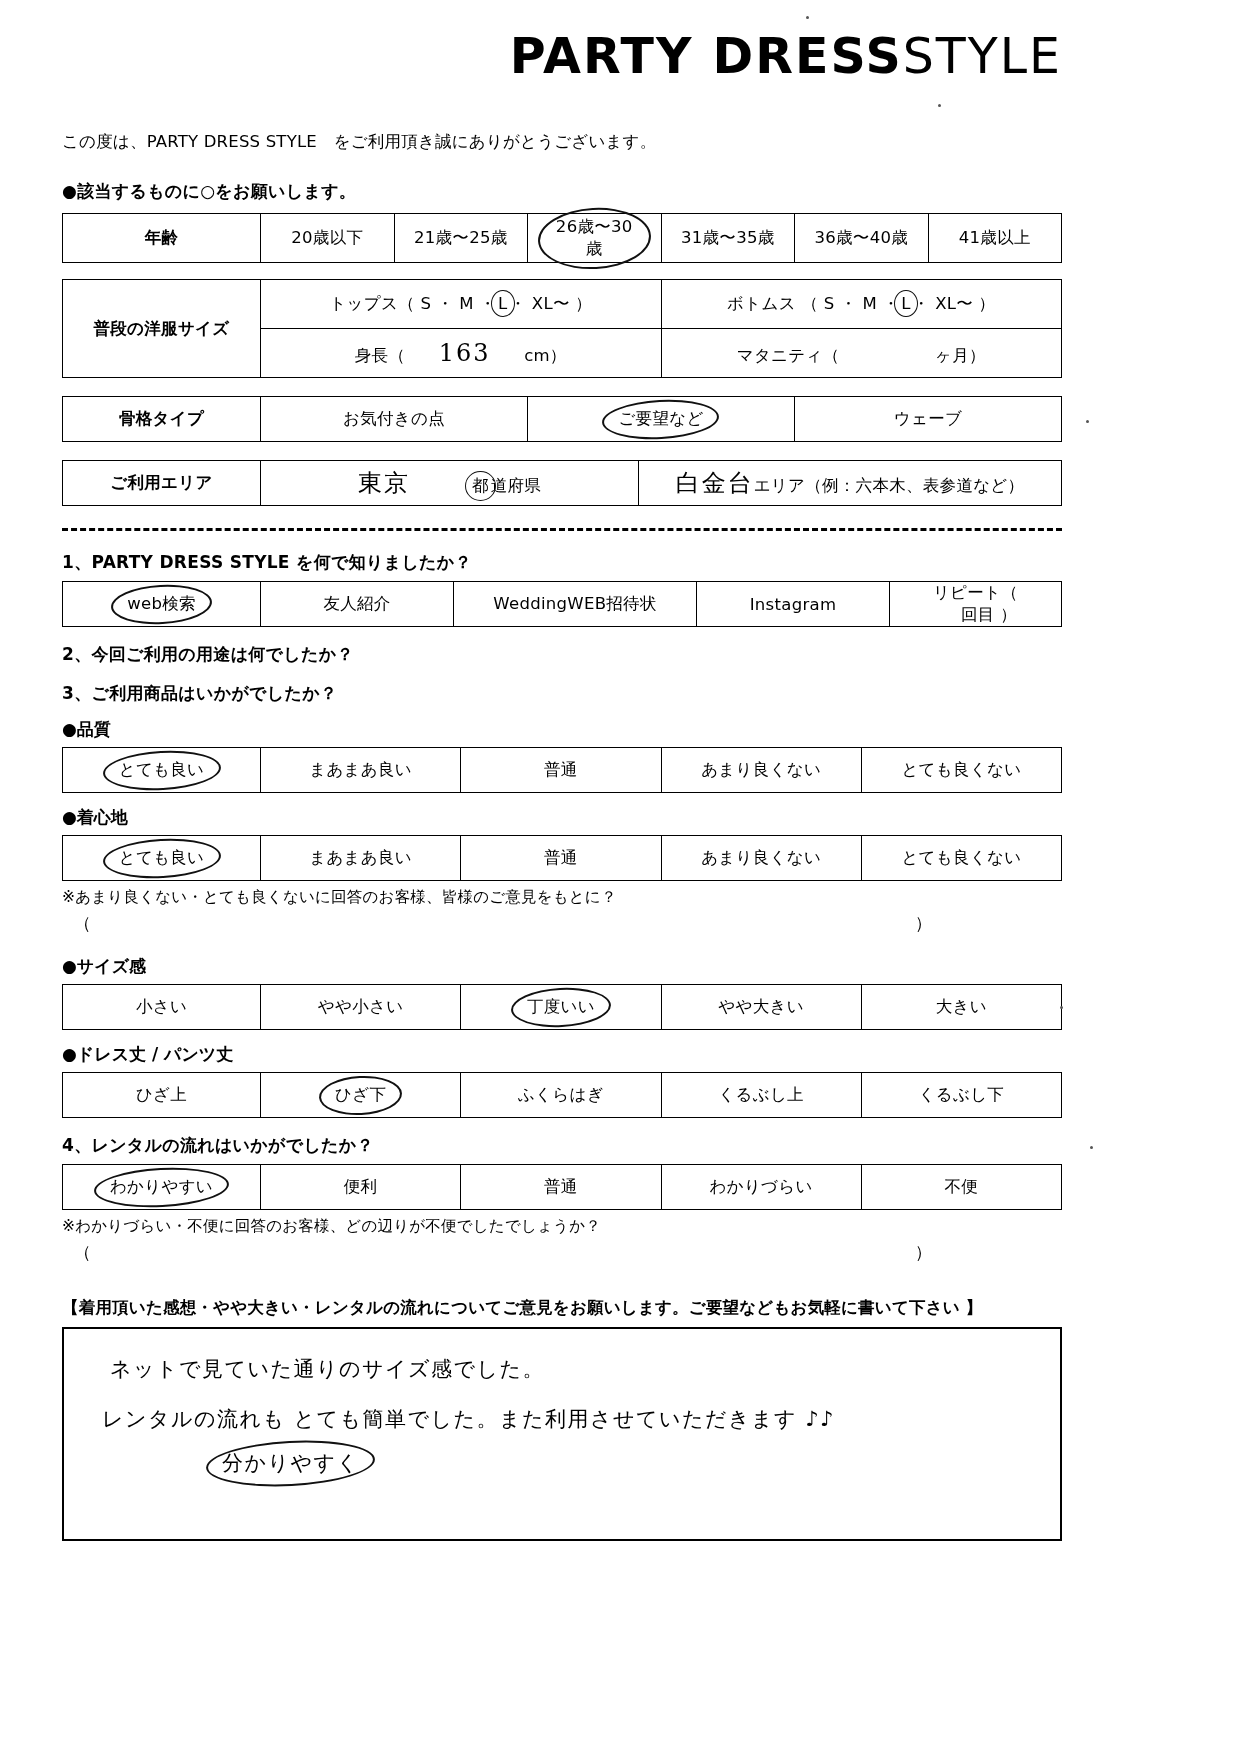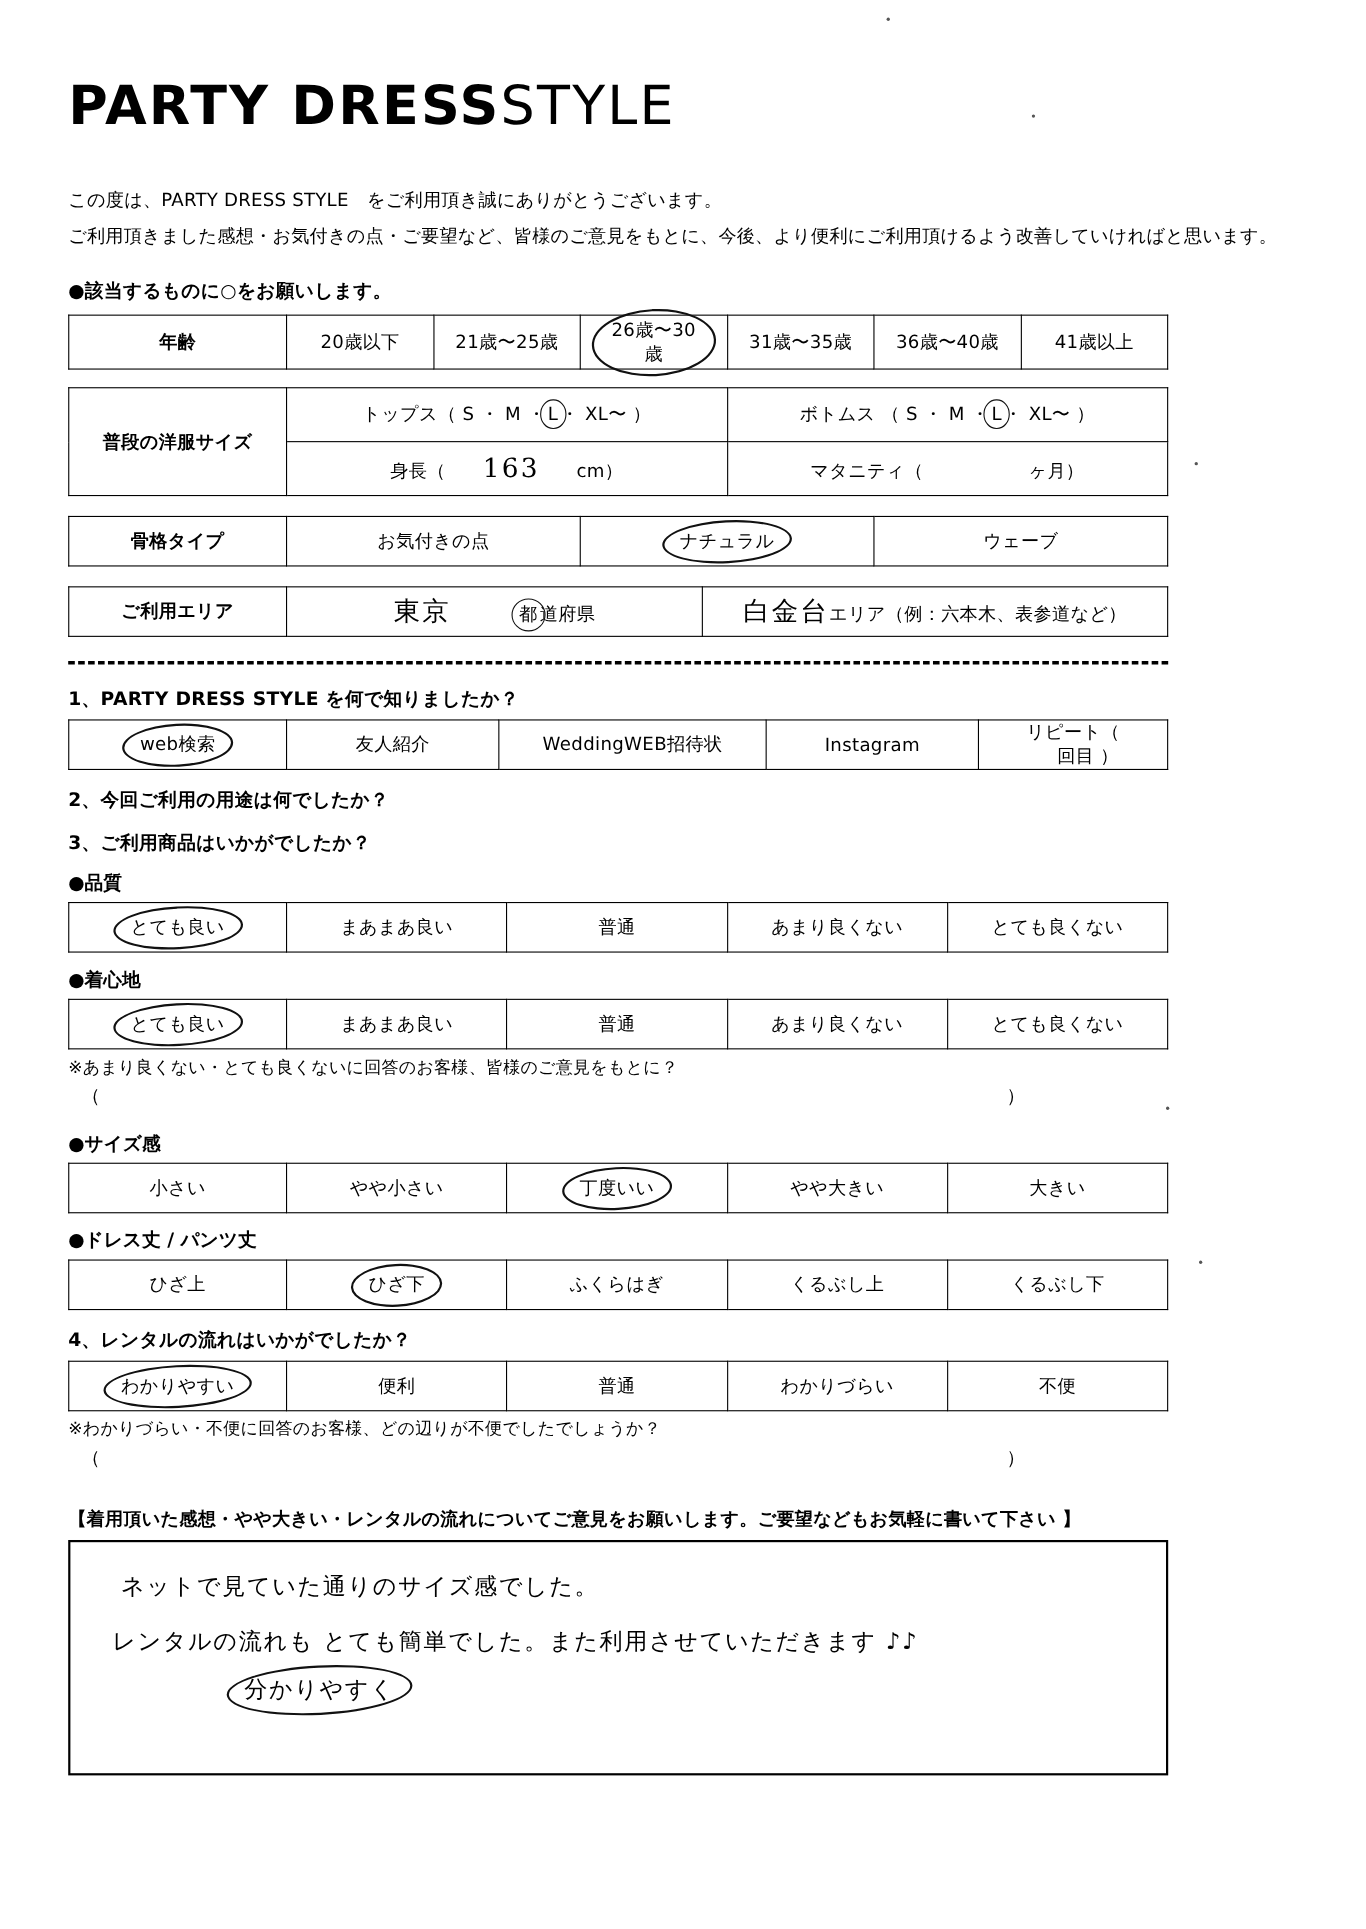--- a/index.html
+++ b/index.html
@@ -21,22 +21,22 @@
   }
   .inner {
     position: absolute;
     left: 62px;
     top: 0;
     width: 1000px;
   }
 
   
   .title-wrap {
-    text-align: left;
-    padding-top: 68px;
+    text-align: right;
+    padding-top: 28px;
     padding-bottom: 10px;
     letter-spacing: 1px;
   }
   .title-bold {
     font-size: 49px;
     font-weight: 700;
     letter-spacing: 2px;
   }
   .title-light {
     font-size: 49px;
@@ -189,21 +189,20 @@
 
 <div class="page">
   <div class="inner">
 
     <div class="title-wrap">
       <span class="title-bold">PARTY DRESS</span><span class="title-light">STYLE</span>
     </div>
 
     <div class="intro">
       <div>この度は、PARTY DRESS STYLE　をご利用頂き誠にありがとうございます。</div>
-      <div>ご利用頂きました感想・お気付きの点・ご要望など、皆様のご意見をもとに、今後、より便利にご利用頂けるよう改善していければと思います。</div>
     </div>
 
     <div class="section-head">●該当するものに○をお願いします。</div>
 
     <table class="grid">
       <tbody>
           <tr>
         <td class="lbl" style="width:165px">年齢</td>
         <td><span>20歳以下</span></td>
         <td><span>21歳〜25歳</span></td>
@@ -239,21 +238,21 @@
         </td>
       </tr>
     </tbody>
       </table>
 
     <table class="grid" style="margin-top:18px">
       <tbody>
           <tr>
         <td class="lbl" style="width:165px">骨格タイプ</td>
         <td><span>お気付きの点</span></td>
-        <td><span class="circ"><span>ナチュラル</span></span></td>
+        <td><span class="circ"><span>ご要望など</span></span></td>
         <td><span>ウェーブ</span></td>
       </tr>
     </tbody>
       </table>
 
     <table class="grid" style="margin-top:18px">
       <tbody>
           <tr>
         <td class="lbl" style="width:165px">ご利用エリア</td>
         <td style="width:345px">

